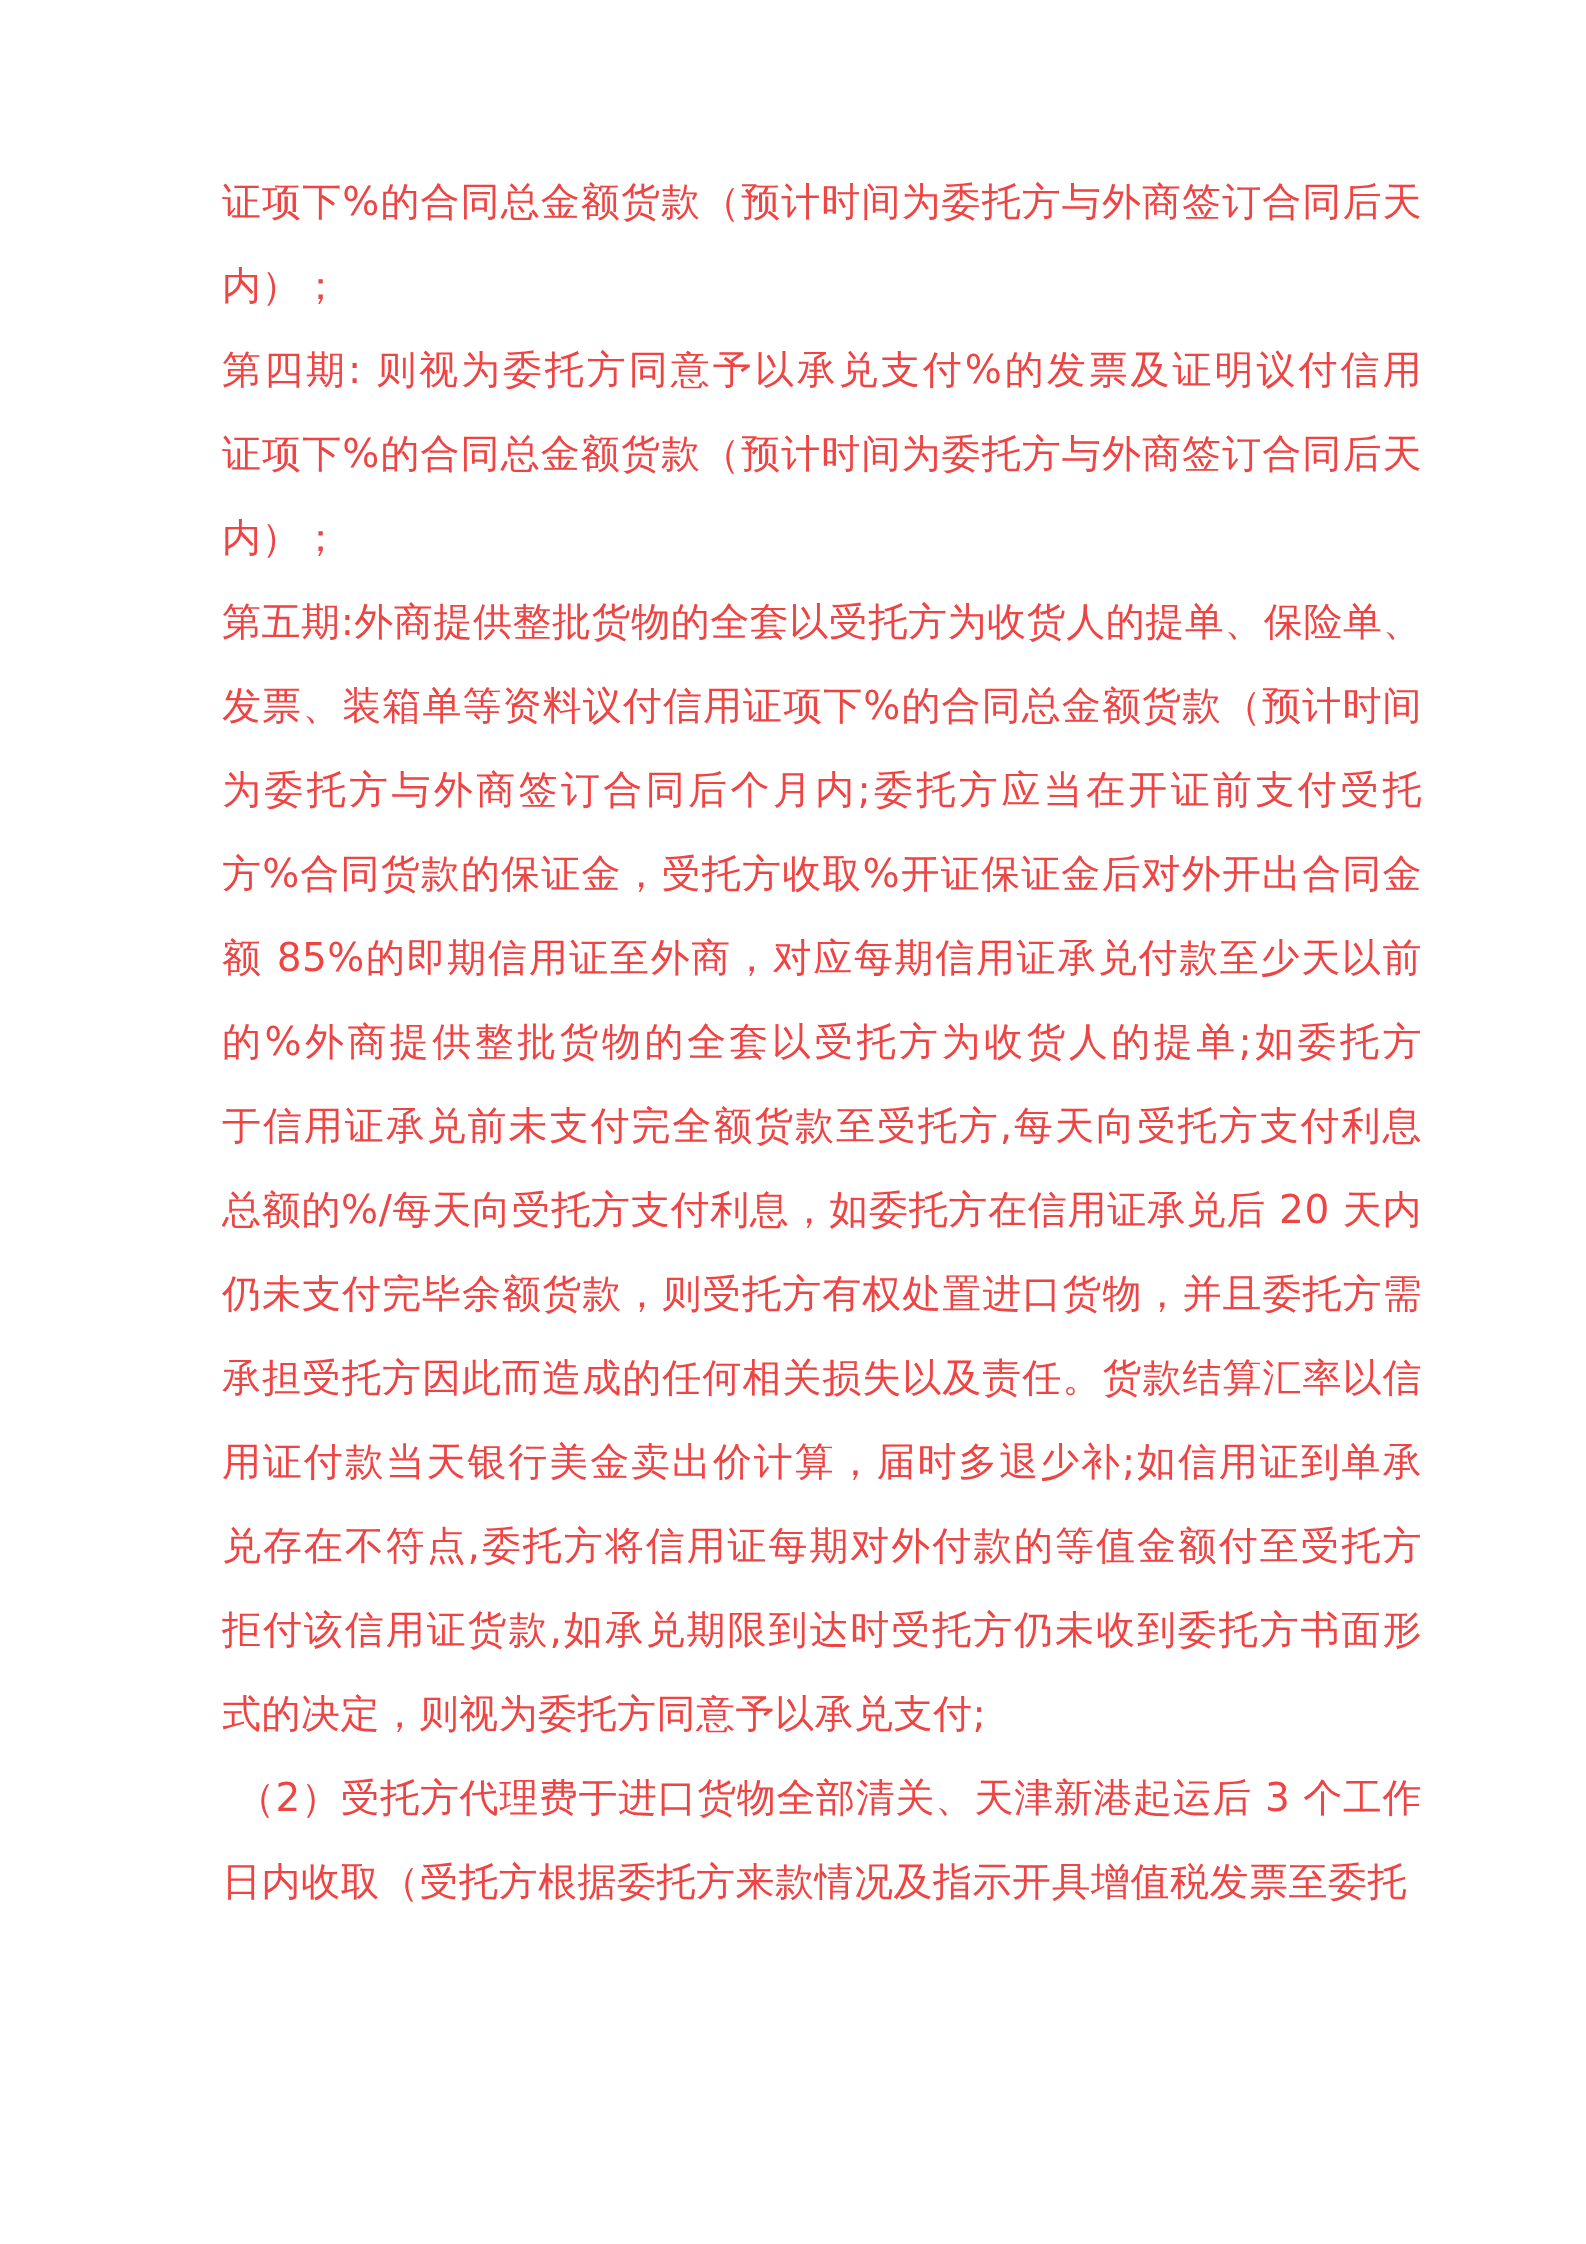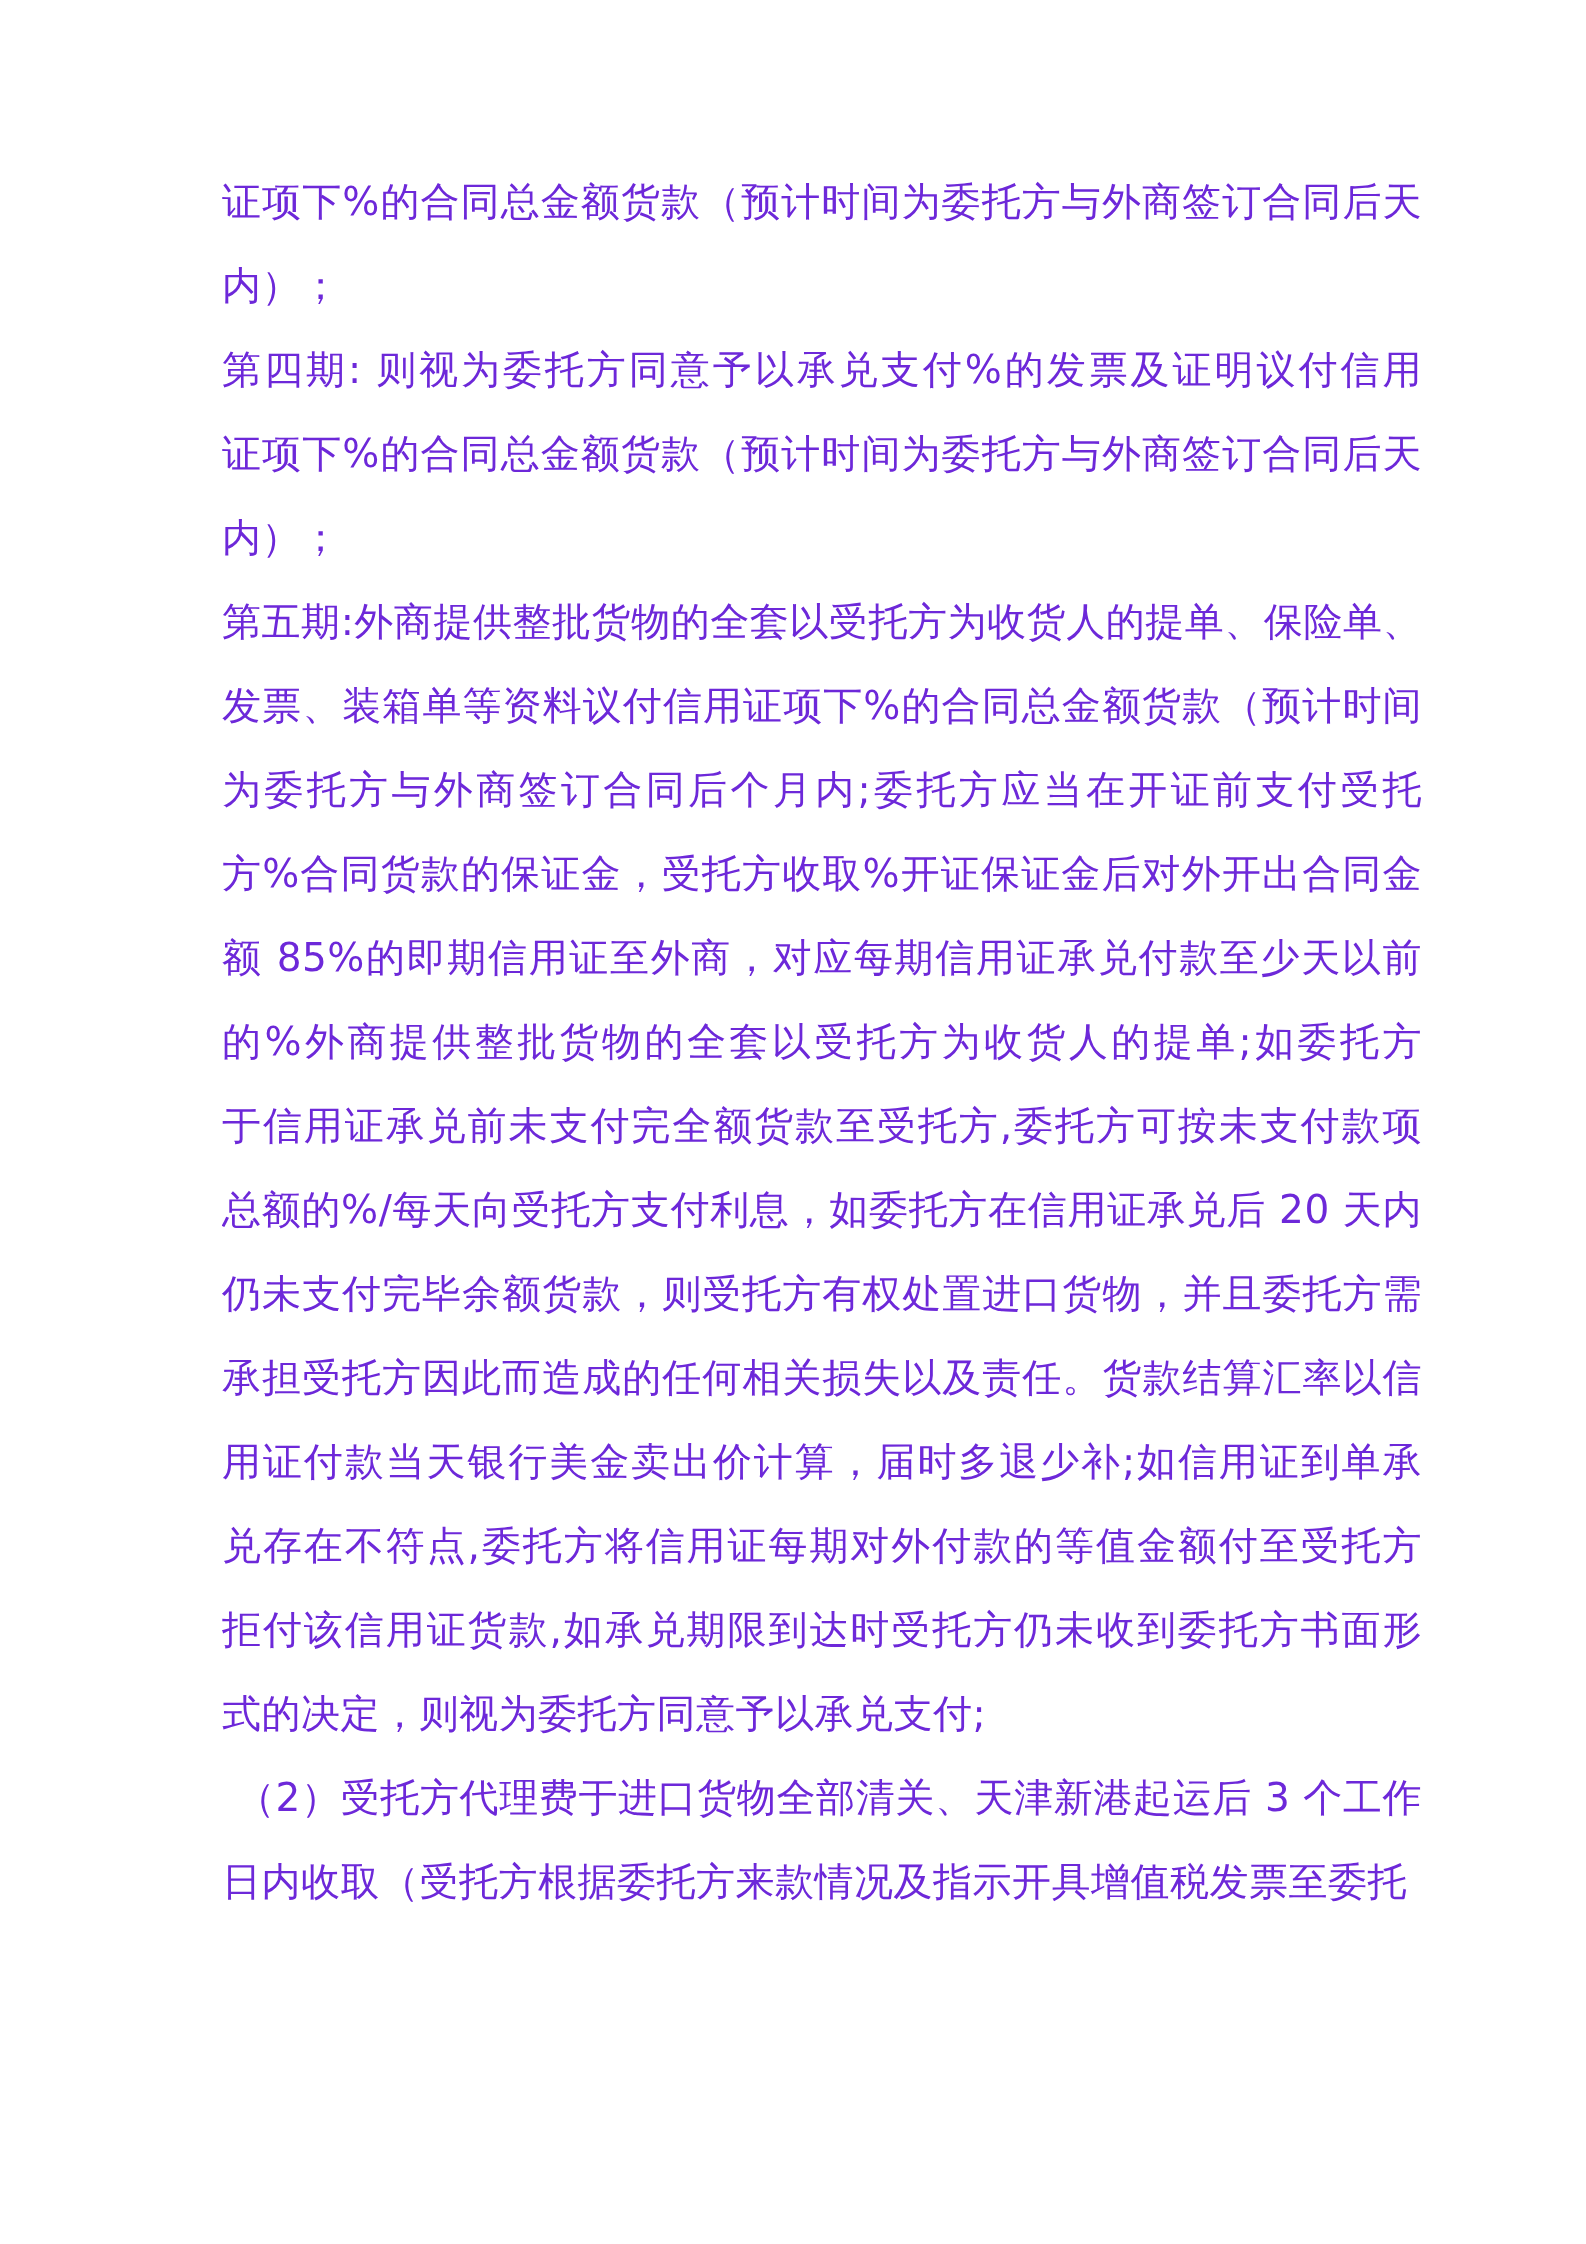--- a/index.html
+++ b/index.html
@@ -19,21 +19,21 @@
     left: 222px;
     top: 160px;
     width: 1200px;
     color: #000000;
   }
   .line {
     font-size: 39px;
     line-height: 84px;
     height: 84px;
     font-weight: 400;
-    color: #6d28d9;
+    color: #ef4444;
     letter-spacing: 0.5px;
     text-align: justify;
     text-align-last: justify;
     text-justify: inter-character;
     overflow: hidden;
     white-space: nowrap;
   }
   .line.short {
     text-align: left;
     text-align-last: left;
@@ -50,21 +50,21 @@
   <div class="line short">内）；</div>
   <div class="line">第四期: 则视为委托方同意予以承兑支付%的发票及证明议付信用</div>
   <div class="line">证项下%的合同总金额货款（预计时间为委托方与外商签订合同后天</div>
   <div class="line short">内）；</div>
   <div class="line">第五期:外商提供整批货物的全套以受托方为收货人的提单、保险单、</div>
   <div class="line">发票、装箱单等资料议付信用证项下%的合同总金额货款（预计时间</div>
   <div class="line">为委托方与外商签订合同后个月内;委托方应当在开证前支付受托</div>
   <div class="line">方%合同货款的保证金，受托方收取%开证保证金后对外开出合同金</div>
   <div class="line">额 85%的即期信用证至外商，对应每期信用证承兑付款至少天以前</div>
   <div class="line">的%外商提供整批货物的全套以受托方为收货人的提单;如委托方</div>
-  <div class="line">于信用证承兑前未支付完全额货款至受托方,委托方可按未支付款项</div>
+  <div class="line">于信用证承兑前未支付完全额货款至受托方,每天向受托方支付利息</div>
   <div class="line">总额的%/每天向受托方支付利息，如委托方在信用证承兑后 20 天内</div>
   <div class="line">仍未支付完毕余额货款，则受托方有权处置进口货物，并且委托方需</div>
   <div class="line">承担受托方因此而造成的任何相关损失以及责任。货款结算汇率以信</div>
   <div class="line">用证付款当天银行美金卖出价计算，届时多退少补;如信用证到单承</div>
   <div class="line">兑存在不符点,委托方将信用证每期对外付款的等值金额付至受托方</div>
   <div class="line">拒付该信用证货款,如承兑期限到达时受托方仍未收到委托方书面形</div>
   <div class="line short">式的决定，则视为委托方同意予以承兑支付;</div>
   <div class="line indent">（2）受托方代理费于进口货物全部清关、天津新港起运后 3 个工作</div>
   <div class="line short">日内收取（受托方根据委托方来款情况及指示开具增值税发票至委托</div>
 </div>

